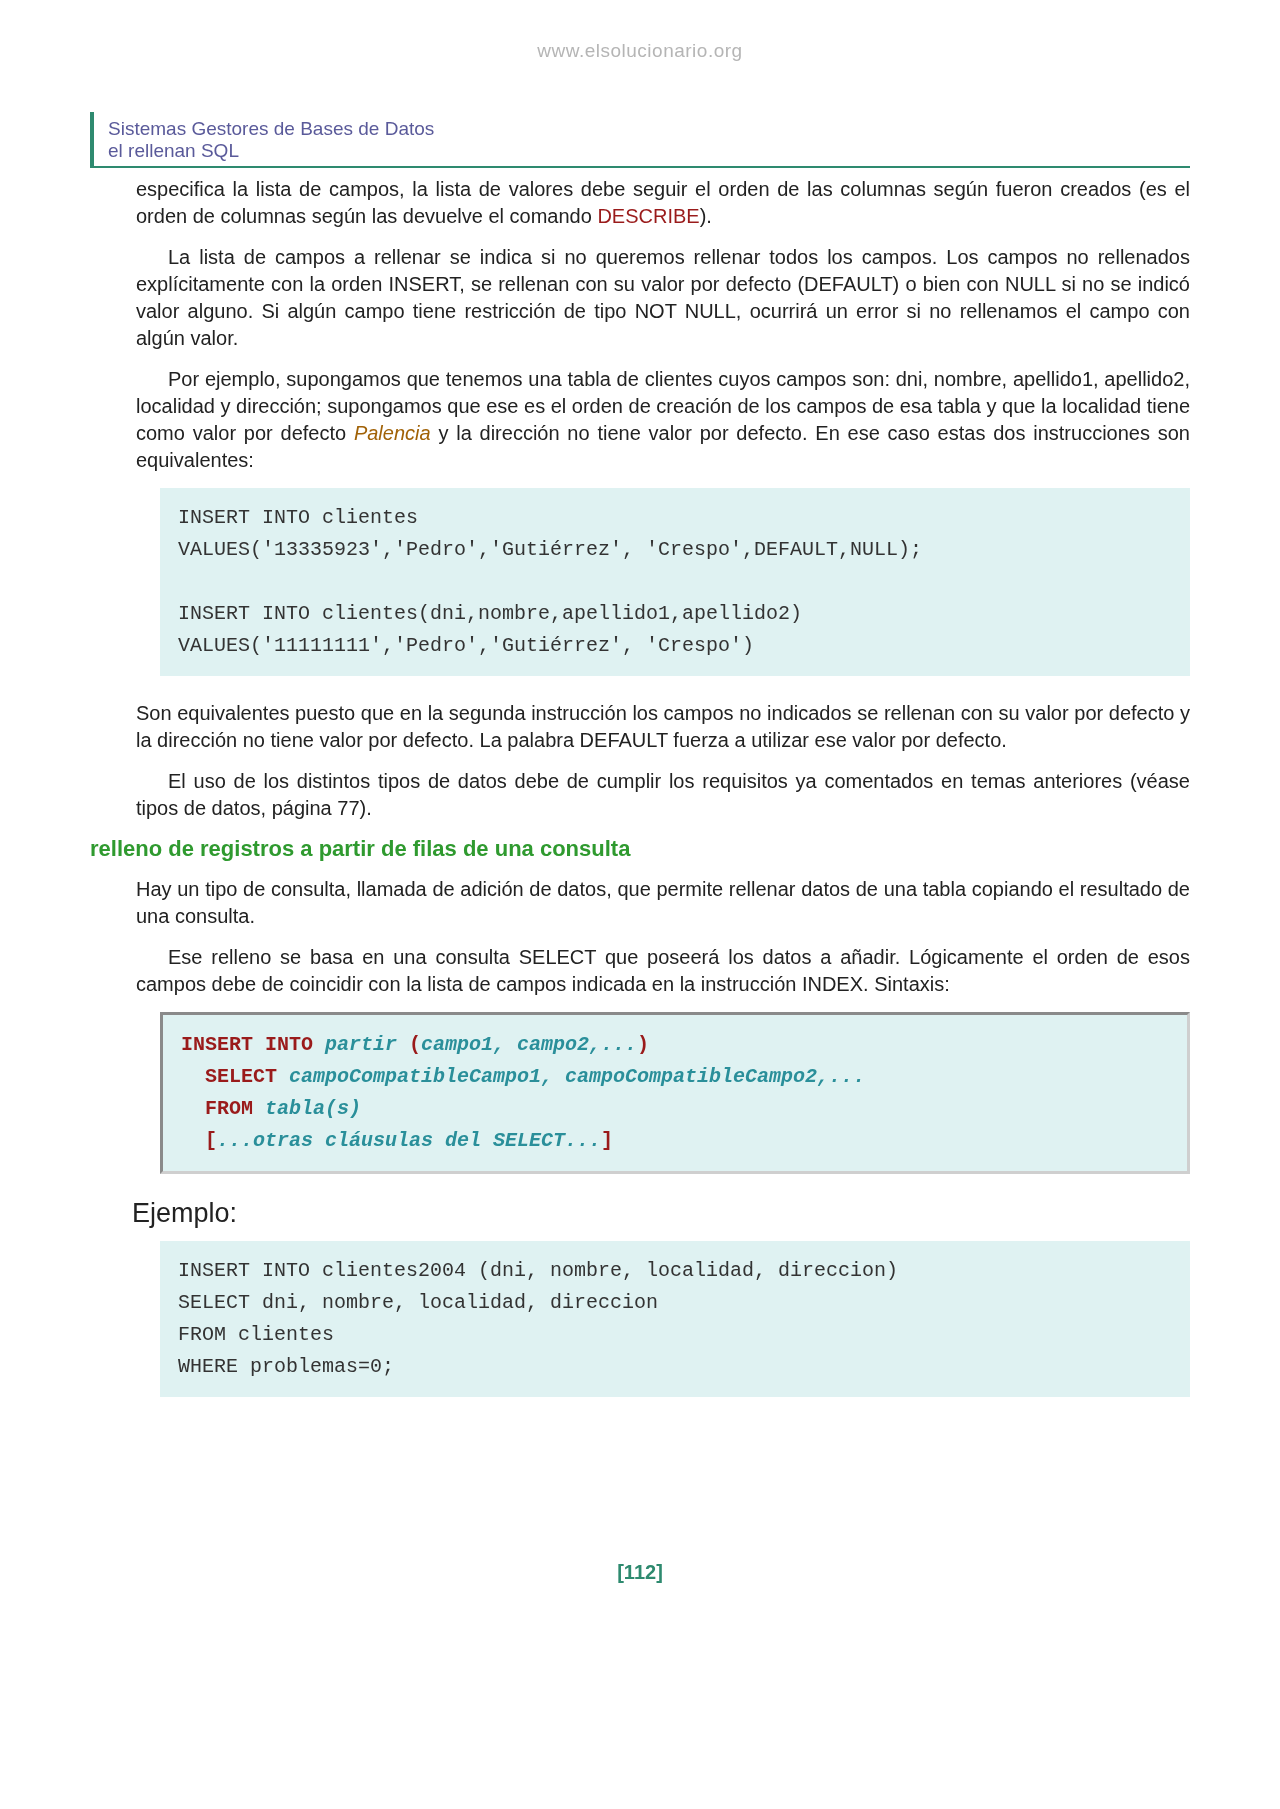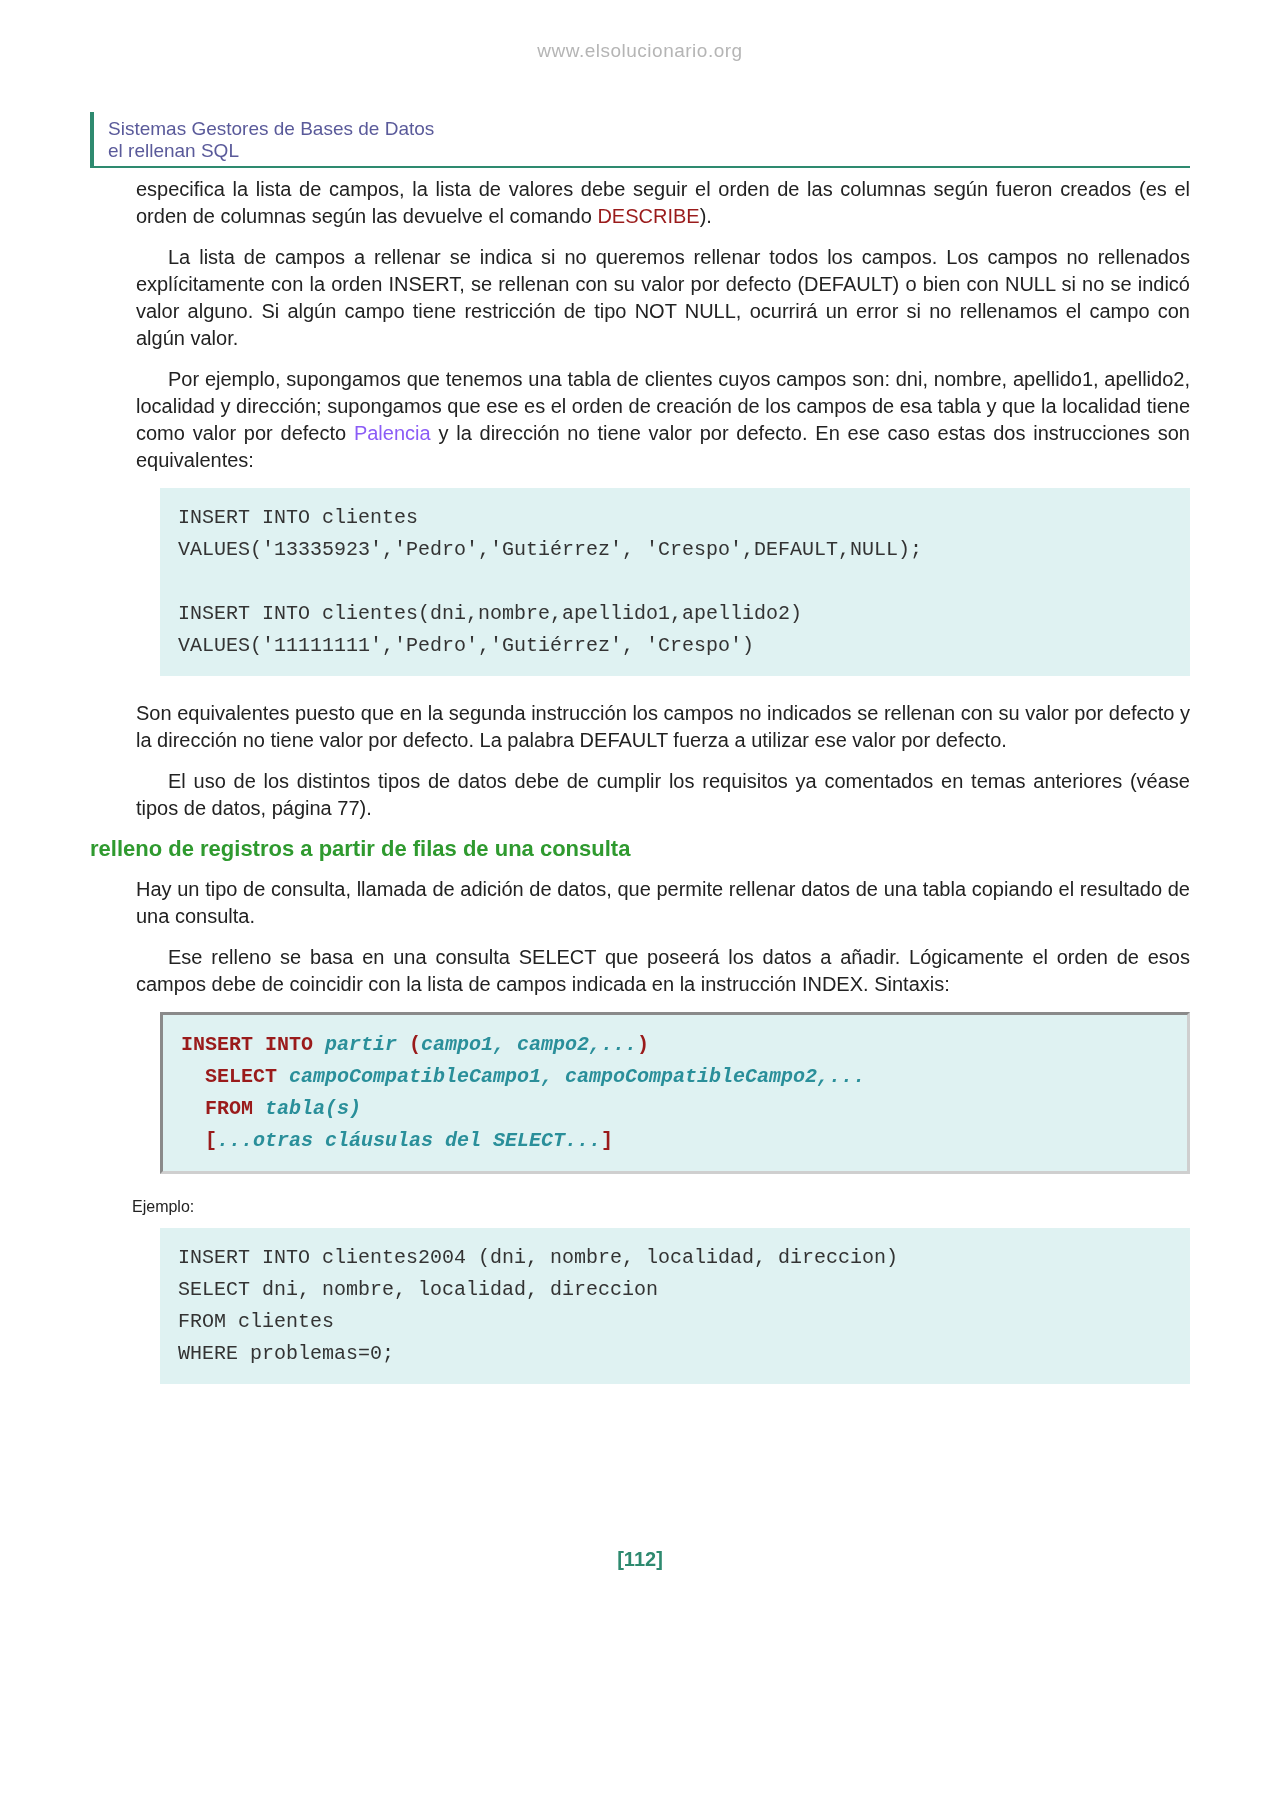--- a/index.html
+++ b/index.html
@@ -42,21 +42,21 @@
   }
   .para {
     font-size: 20px;
     line-height: 1.35;
     margin-bottom: 14px;
     color: #222;
     text-align: justify;
   }
   .para.indent { text-indent: 32px; }
   .kw-red { color: #9a1b1b; }
-  .kw-teal-italic { color: #8b5cf6; }
+  .kw-teal-italic { color: #a16207; font-style: italic; }
   .code-block {
     background: #dff2f2;
     font-family: "Courier New", Courier, monospace;
     font-size: 20px;
     line-height: 1.6;
     padding: 14px 18px;
     margin: 12px 0 24px 24px;
     white-space: pre;
     color: #333;
   }
@@ -70,21 +70,21 @@
   .code-it { color: #2a8f9a; font-style: italic; font-weight: bold; }
   .code-punct { color: #9a1b1b; font-weight: bold; }
   .section-heading {
     color: #2f9a2f;
     font-weight: bold;
     font-size: 22px;
     margin: 6px 0 14px -46px;
     font-family: Verdana, sans-serif;
   }
   .ejemplo {
-    font-size: 16px;
+    font-size: 27px;
     margin-top: 18px;
     margin-bottom: 2px;
     margin-left: -4px;
   }
   .page-number {
     text-align: center;
     color: #2e8a6f;
     font-weight: bold;
     font-size: 20px;
     padding-top: 140px;

